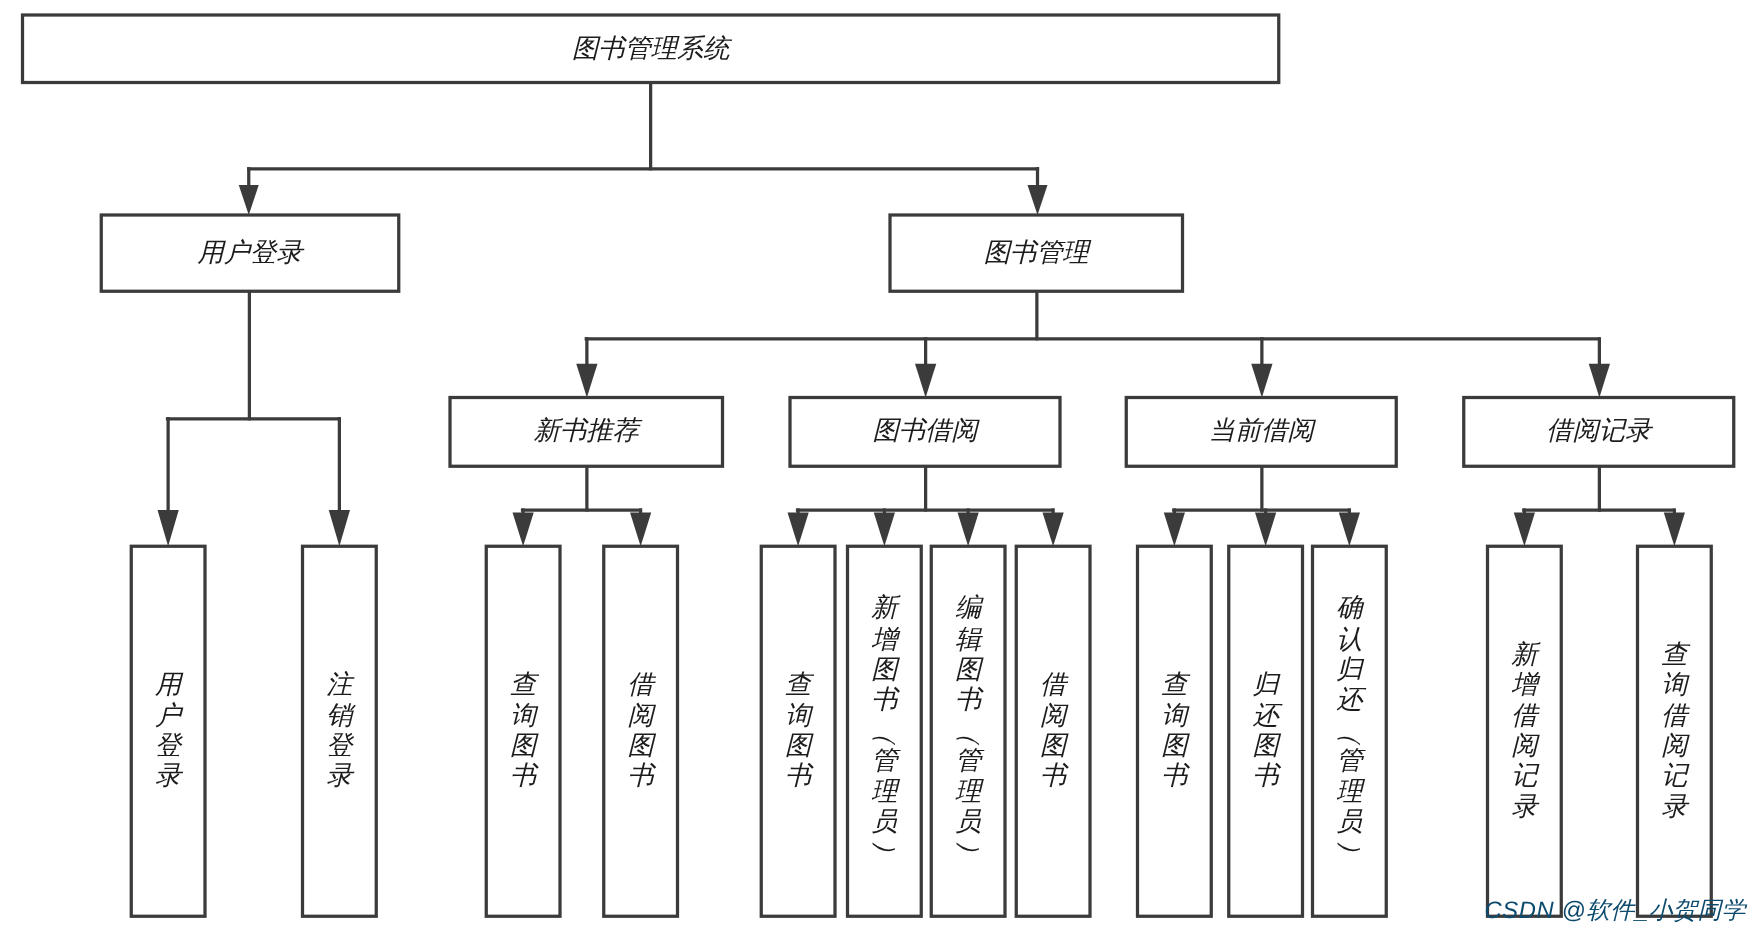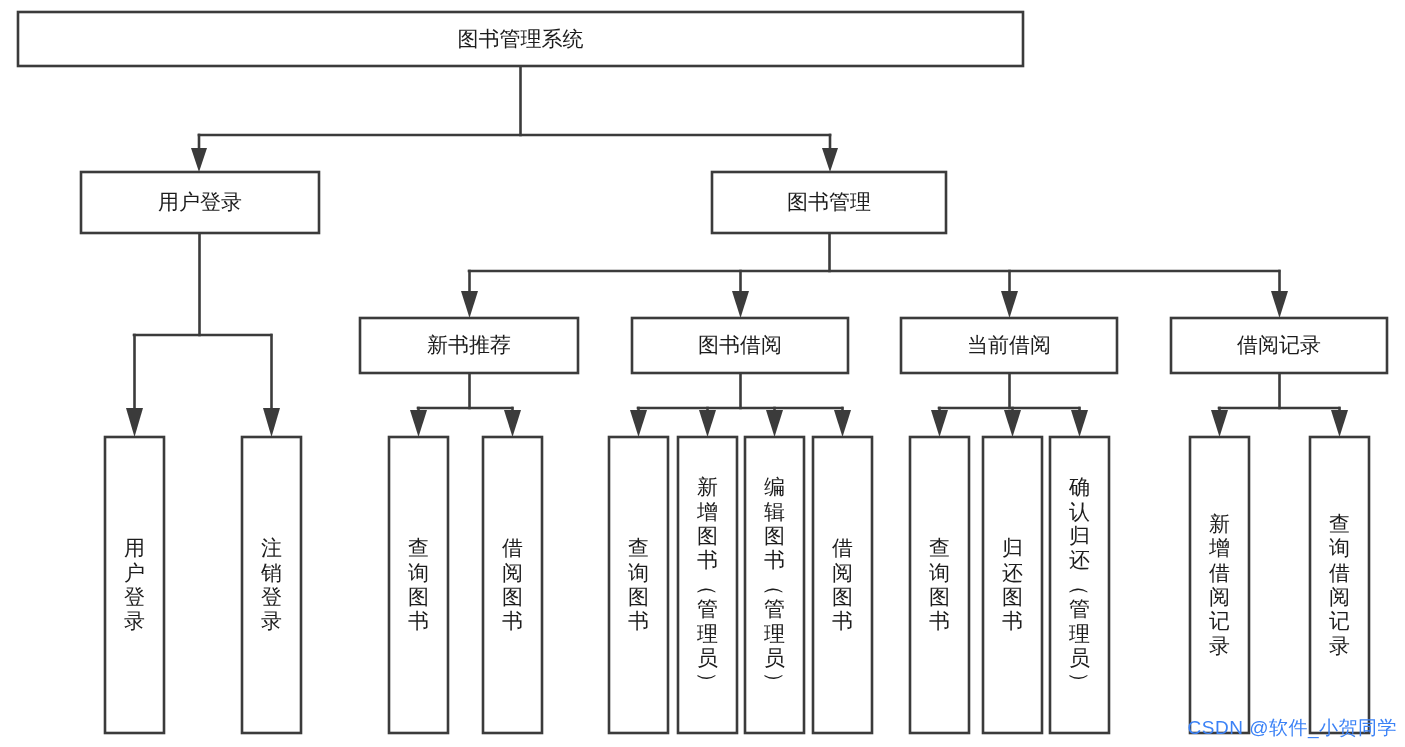--- a/index.html
+++ b/index.html
@@ -13,20 +13,21 @@
     font-family: "Liberation Sans", "DejaVu Sans", sans-serif;
     overflow: hidden;
     position: relative;
   }
   #diagram-root {
     position: absolute;
     left: 0;
     top: 0;
     width: 1405px;
     height: 747px;
+    font-style: italic;
   }
   svg.flow {
     display: block;
     width: 1405px;
     height: 747px;
   }
   .nodebox {
     fill: #ffffff;
     stroke: #3b3b3b;
     stroke-width: 2.6;
@@ -70,21 +71,21 @@
   .vlabel .rot {
     transform: rotate(90deg);
     display: block;
   }
   .watermark {
     position: absolute;
     right: 8px;
     bottom: 6px;
     font-family: "Liberation Sans", "DejaVu Sans", sans-serif;
     font-size: 19px;
-    color: #3b82f6;
+    color: #0c4a6e;
     letter-spacing: 0.5px;
     white-space: nowrap;
   }
 </style>
 </head>
 <body>
 
 <div id="diagram-root">
 
   <svg class="flow" viewBox="0 0 1405 747">

